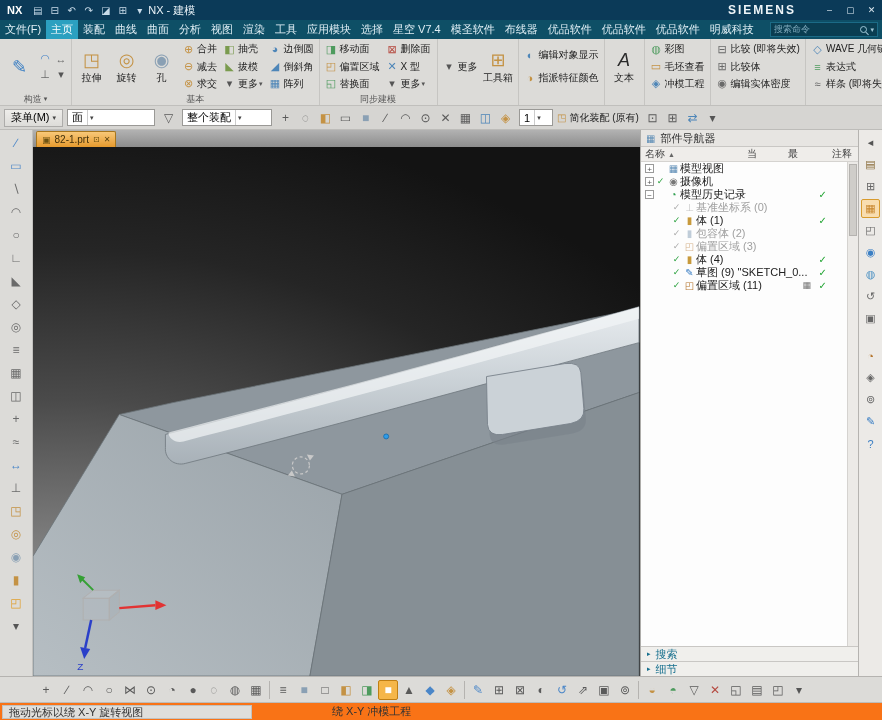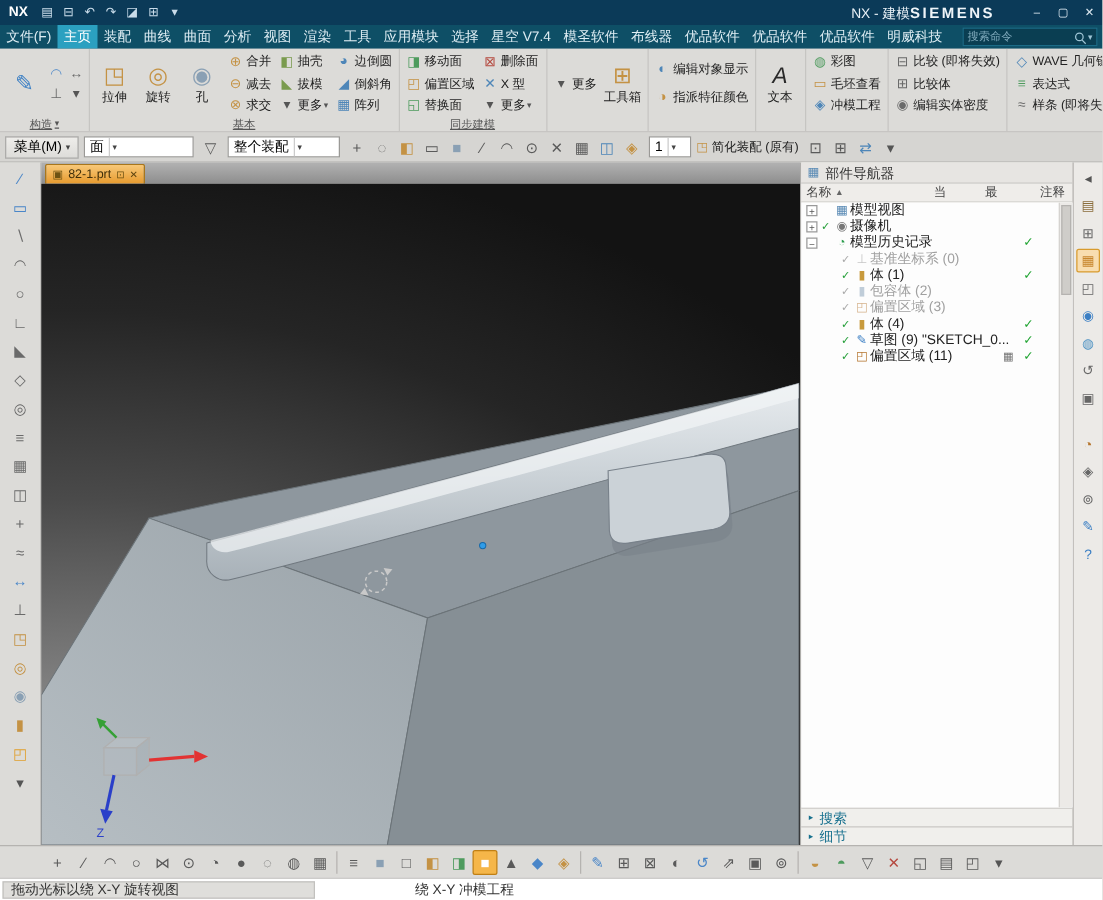--- a/index.html
+++ b/index.html
@@ -7,38 +7,38 @@
   body {
     font-family:"Liberation Sans","DejaVu Sans",sans-serif;
     display:flex; flex-direction:column;
     background:#dcdbd8; user-select:none;
   }
   
   .titlebar { height:20px; background:#0b3a58; display:flex; align-items:center; color:#fff; flex:0 0 auto; }
   .tb-logo { font-weight:bold; font-size:11px; padding:0 7px; color:#fff; }
   .tb-quick { display:flex; align-items:center; }
   .qicon { width:17px; text-align:center; color:#c9dcea; font-size:10px; cursor:default; }
-  .tb-title { flex:1; text-align:right; font-size:11px; color:#e9f1f7; }
+  .tb-title { flex:1; text-align:left; font-size:11px; color:#e9f1f7; }
   .tb-brand { font-size:12px; font-weight:bold; letter-spacing:2px; color:#eef4f8; margin-right:23px; }
   .wc { width:21px; text-align:center; color:#dce8f0; font-size:9px; background:none; border:none; }
   
   .menubar { height:19px; background:#0e4f66; display:flex; align-items:stretch; color:#dfeef4; flex:0 0 auto; overflow:hidden; }
   .menu-items { display:flex; align-items:stretch; }
   .mitem { padding:0 5px; font-size:11px; display:flex; align-items:center; white-space:nowrap; }
   .mitem.active { background:#2ba0c0; color:#fff; }
   .searchbox { margin-left:auto; margin-right:4px; align-self:center; width:108px; height:15px; background:#0a3e52; border:1px solid #1b6b86; display:flex; align-items:center; padding:0 3px; gap:3px; }
   .search-ph { flex:1; font-size:9px; color:#7fa9bb; white-space:nowrap; overflow:hidden; }
   .mag-icon { width:7px; height:7px; border:1.4px solid #9fc6d6; border-radius:50%; position:relative; flex:0 0 auto; }
   .mag-icon::after { content:""; position:absolute; width:4px; height:1.4px; background:#9fc6d6; transform:rotate(45deg); right:-3px; bottom:-2px; }
   .sarrow { font-size:7px; color:#9fc6d6; }
   
   .ribbon { height:67px; background:#dcdbd8; display:flex; align-items:stretch; border-bottom:1px solid #c0bfbc; flex:0 0 auto; overflow:hidden; }
   .rgroup { display:flex; flex-direction:column; border-right:1px solid #c6c5c2; padding:1px 2px 0; }
   .rbody { flex:1; display:flex; align-items:stretch; }
-  .rlabel { height:12px; font-size:9px; color:#555; text-align:center; white-space:nowrap; display:flex; align-items:center; justify-content:center; gap:2px;text-decoration:underline; }
+  .rlabel { height:12px; font-size:9px; color:#555; text-align:center; white-space:nowrap; display:flex; align-items:center; justify-content:center; gap:2px; }
   .rlabel .garrow { font-size:7px; }
   .lbtn { display:flex; flex-direction:column; align-items:center; justify-content:center; width:35px; font-size:10px; color:#222; background:none; border:none; white-space:nowrap; }
   .lbtn .glyph { font-size:18px; line-height:22px; }
   .scol { display:flex; flex-direction:column; justify-content:space-evenly; }
   .sbtn { display:flex; align-items:center; height:16px; font-size:10px; color:#222; background:none; border:none; padding:0 3px; white-space:nowrap; text-align:left; }
   .sbtn .glyph { width:13px; font-size:11px; text-align:center; margin-right:2px; flex:0 0 auto; }
   .sbtn .sarr { font-size:7px; color:#555; margin-left:1px; }
   .sgrid { display:grid; grid-template-columns:16px 16px; grid-auto-rows:16px; align-content:center; }
   .gicon { display:flex; align-items:center; justify-content:center; font-size:11px; background:none; border:none; }
   
@@ -95,21 +95,21 @@
   .rb-icon { width:19px; height:19px; display:flex; align-items:center; justify-content:center; font-size:11px; border-radius:2px; background:none; border:none; }
   .rb-icon.active { background:#f8ddb0; border:1px solid #d89b2e; }
   .rb-gap { height:12px; flex:0 0 auto; }
   .rb-list { display:flex; flex-direction:column; align-items:center; gap:3px; }
   
   .bottombar { height:26px; background:#dcdbd8; border-top:1px solid #b5b3b0; display:flex; align-items:center; padding:0 4px 0 36px; gap:1px; overflow:hidden; flex:0 0 auto; }
   .bt-icon { width:20px; height:20px; display:flex; align-items:center; justify-content:center; font-size:12px; border-radius:2px; background:none; border:none; flex:0 0 auto; }
   .bt-icon.active { background:#f5b649; border:1px solid #c07f14; color:#fff; }
   .bottombar .sep-item { width:1px; height:18px; background:#b5b3b0; margin:0 2px; border:none; border-radius:0; }
   
-  .statusbar { height:18px; background:#ffffff; border-top:1px solid #bdbcb9; display:flex; align-items:center; font-size:11px; color:#333; flex:0 0 auto; }
+  .statusbar { height:18px; background:#f97316; border-top:1px solid #bdbcb9; display:flex; align-items:center; font-size:11px; color:#333; flex:0 0 auto; }
   .status-msg { border:1px solid #c2c1be; background:#dfdedb; height:14px; line-height:13px; padding:0 6px; margin-left:2px; min-width:250px; white-space:nowrap; }
   .status-mode { margin-left:80px; white-space:nowrap; }
 </style>
 </head>
 <body>
 
 <header class="titlebar">
   <span class="tb-logo">NX</span>
   <div class="tb-quick">
 

